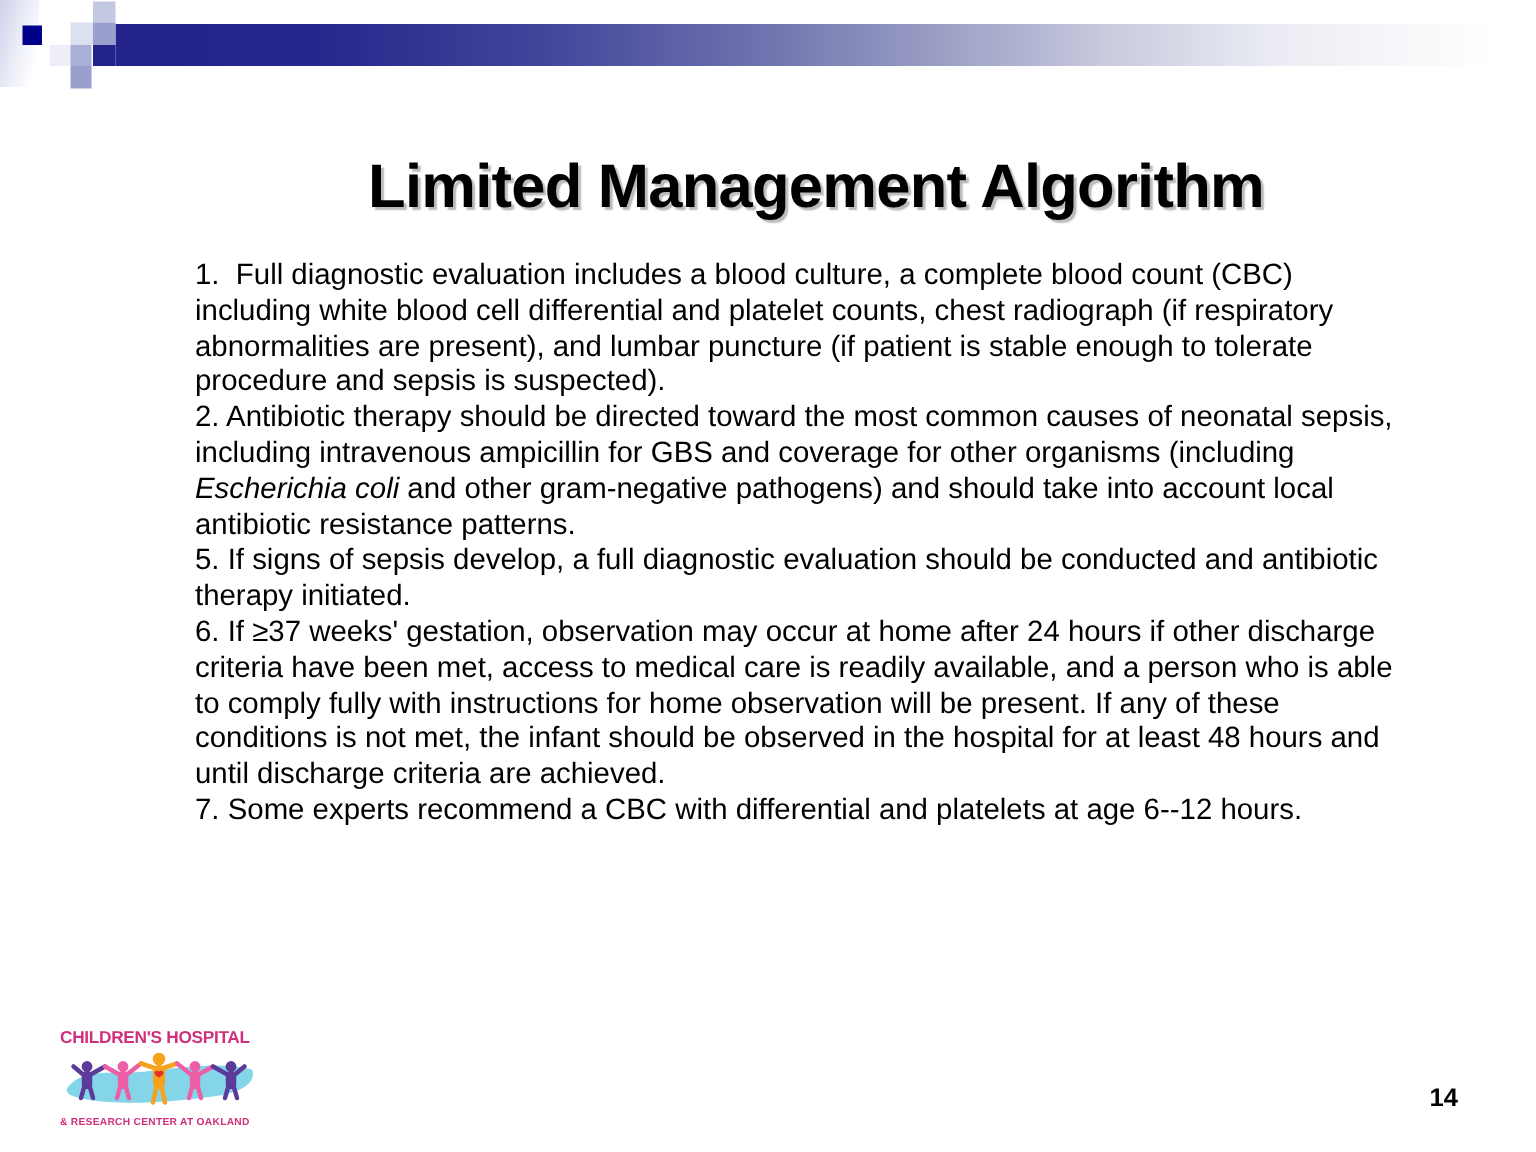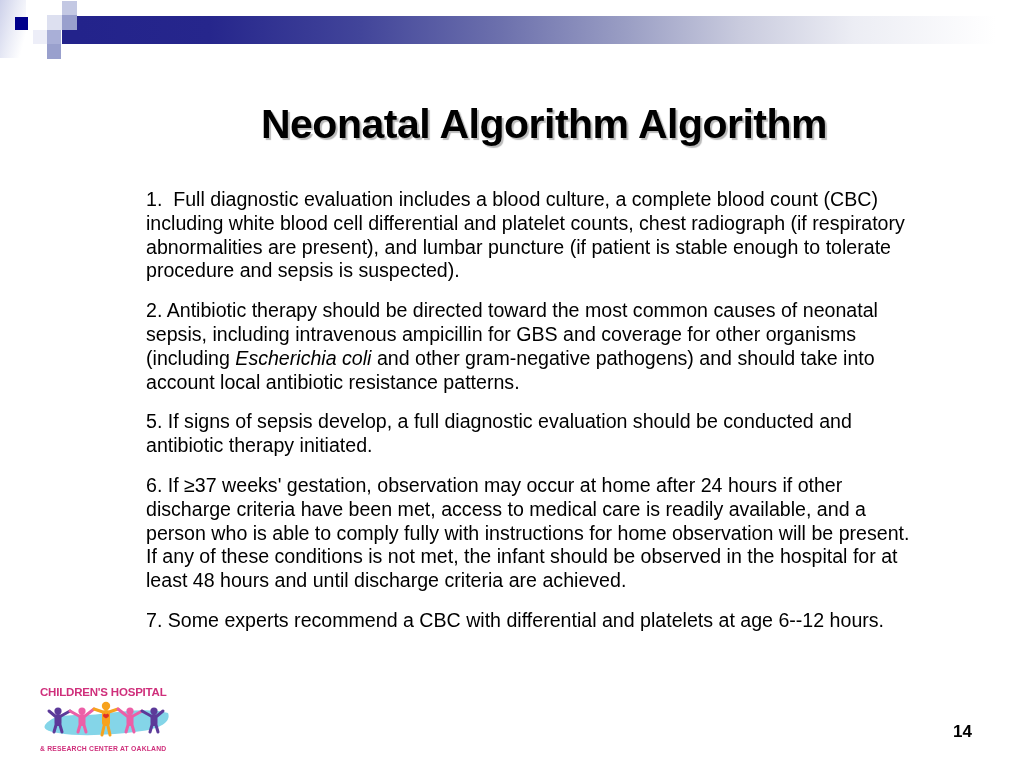--- a/index.html
+++ b/index.html
@@ -22,21 +22,21 @@
   .sq-d{left:33px;top:30px;width:14px;height:14px;background:#edeef8;}
   .sq-e{left:47px;top:30px;width:14px;height:14px;background:#a9afd7;}
   .sq-f{left:47px;top:44px;width:14px;height:15px;background:#99a0cd;}
   
   .title{position:absolute;left:64px;top:101px;width:960px;text-align:center;
     font-size:41px;font-weight:bold;letter-spacing:-0.5px;
     text-shadow:2px 2px 1px rgba(130,130,130,0.55);white-space:nowrap;}
   
   .body-text{position:absolute;left:130px;top:172px;width:803px;
     font-size:19.6px;line-height:23.8px;}
-  .para{margin:16px;}
+  .para{margin:0;}
   .para em{font-style:italic;text-align:right;}
   
   .logo{position:absolute;left:40px;top:686px;width:134px;}
   .logo-title{font-size:11.5px;font-weight:bold;color:#cf2f7b;
     letter-spacing:-0.2px;white-space:nowrap;}
   .logo-svg{display:block;margin:1px auto 0 auto;}
   .logo-sub{font-size:6.8px;font-weight:bold;color:#cf2f7b;
     letter-spacing:0.2px;white-space:nowrap;}
   
   .page-number{position:absolute;left:928px;top:722px;width:44px;text-align:right;
@@ -51,21 +51,21 @@
   <div class="gradient-bar"></div>
   <div class="bar-notch"></div>
   <div class="sq sq-navy"></div>
   <div class="sq sq-a"></div>
   <div class="sq sq-b"></div>
   <div class="sq sq-c"></div>
   <div class="sq sq-d"></div>
   <div class="sq sq-e"></div>
   <div class="sq sq-f"></div>
 
-  <div class="title">Neonatal Algorithm Algorithm</div>
+  <div class="title">Limited Management Algorithm</div>
 
   <div class="body-text">
       <div class="para"><span>1.&nbsp; Full diagnostic evaluation includes a blood culture, a complete blood count (CBC) including white blood cell differential and platelet counts, chest radiograph (if respiratory abnormalities are present), and lumbar puncture (if patient is stable enough to tolerate procedure and sepsis is suspected).</span></div>
       <div class="para"><span>2. Antibiotic therapy should be directed toward the most common causes of neonatal sepsis, including intravenous ampicillin for GBS and coverage for other organisms (including </span><em>Escherichia coli</em><span> and other gram-negative pathogens) and should take into account local antibiotic resistance patterns.</span></div>
       <div class="para"><span>5. If signs of sepsis develop, a full diagnostic evaluation should be conducted and antibiotic therapy initiated.</span></div>
       <div class="para"><span>6. If ≥37 weeks' gestation, observation may occur at home after 24 hours if other discharge criteria have been met, access to medical care is readily available, and a person who is able to comply fully with instructions for home observation will be present. If any of these conditions is not met, the infant should be observed in the hospital for at least 48 hours and until discharge criteria are achieved.</span></div>
       <div class="para"><span>7. Some experts recommend a CBC with differential and platelets at age 6--12 hours.</span></div>
     </div>
 
   <div class="logo">

